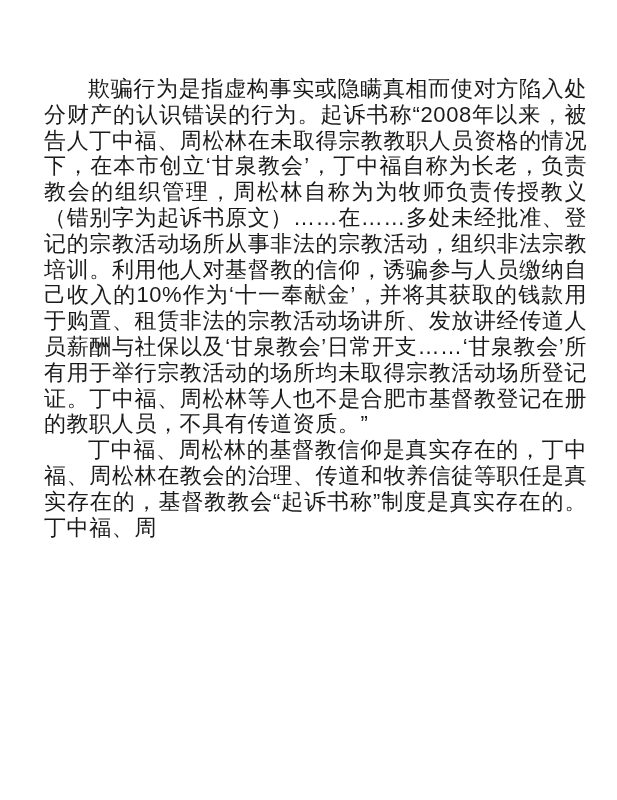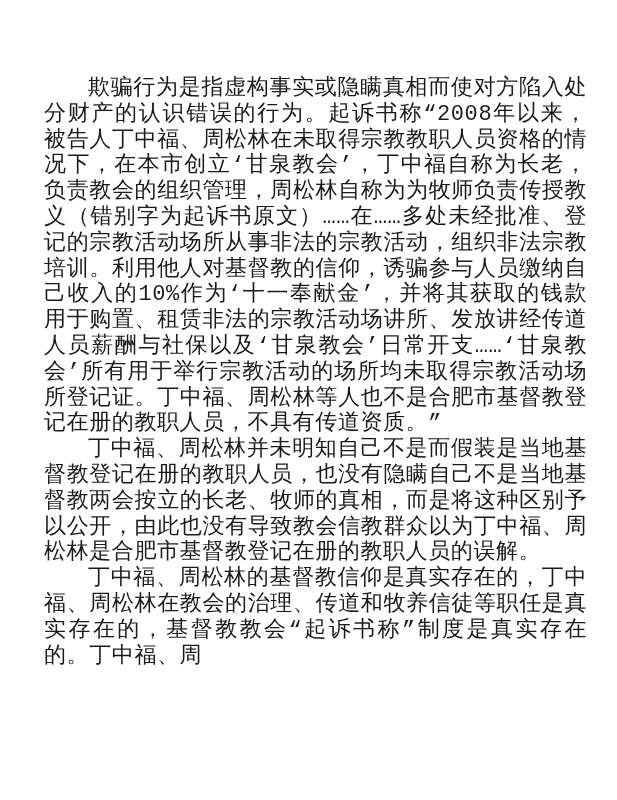--- a/index.html
+++ b/index.html
@@ -11,21 +11,20 @@
     height: 800px;
     background: #ffffff;
     font-family: "Liberation Sans", "DejaVu Sans", sans-serif;
   }
   .page {
     position: relative;
     width: 617px;
     height: 764px;
     background: #ffffff;
     overflow: hidden;
-    font-family: Liberation Mono, monospace;
   }
   .article {
     position: absolute;
     left: 44px;
     top: 76px;
     width: 543px;
     font-size: 22px;
     line-height: 25.8px;
     letter-spacing: 0.6px;
     color: #1a1a1a;
@@ -58,21 +57,20 @@
     display: block;
   }
 </style>
 </head>
 <body>
 
 <div class="page">
 
   <div class="article">
     <p>欺骗行为是指虚构事实或隐瞒真相而使对方陷入处分财产的认识错误的行为。起诉书称“2008年以来，被告人丁中福、周松林在未取得宗教教职人员资格的情况下，在本市创立‘甘泉教会’，丁中福自称为长老，负责教会的组织管理，周松林自称为为牧师负责传授教义（错别字为起诉书原文）……在……多处未经批准、登记的宗教活动场所从事非法的宗教活动，组织非法宗教培训。利用他人对基督教的信仰，诱骗参与人员缴纳自己收入的10%作为‘十一奉献金’，并将其获取的钱款用于购置、租赁非法的宗教活动场讲所、发放讲经传道人员薪酬与社保以及‘甘泉教会’日常开支……‘甘泉教会’所有用于举行宗教活动的场所均未取得宗教活动场所登记证。丁中福、周松林等人也不是合肥市基督教登记在册的教职人员，不具有传道资质。”</p>
-    <p>丁中福、周松林并未明知自己不是而假装是当地基督教登记在册的教职人员，也没有隐瞒自己不是当地基督教两会按立的长老、牧师的真相，而是将这种区别予以公开，由此也没有导致教会信教群众以为丁中福、周松林是合肥市基督教登记在册的教职人员的误解。</p>
     <p>丁中福、周松林的基督教信仰是真实存在的，丁中福、周松林在教会的治理、传道和牧养信徒等职任是真实存在的，基督教教会“起诉书称”制度是真实存在的。丁中福、周</p>
   </div>
 
   <div class="footer">
     <span class="wicon">
       <svg width="26" height="23" viewBox="0 0 25 22" xmlns="http://www.w3.org/2000/svg">
         <path fill="#b5b5b5" d="M9.6,0.8 C4.3,0.8 0.2,4.1 0.2,8.2 c0,2.3 1.3,4.3 3.3,5.6 l-0.9,2.9 3.2,-1.7 c1.1,0.4 2.4,0.6 3.8,0.6 c0.4,0 0.8,0 1.2,-0.1 c-0.3,-0.7 -0.4,-1.4 -0.4,-2.2 c0,-3.8 3.5,-6.9 7.8,-6.9 c0.2,0 0.4,0 0.6,0 C18.1,3.1 14.2,0.8 9.6,0.8 Z"></path>
         <circle fill="#ffffff" cx="6.4" cy="6.3" r="1.15"></circle>
         <circle fill="#ffffff" cx="12.6" cy="6.3" r="1.15"></circle>
         <path fill="#b5b5b5" stroke="#ffffff" stroke-width="1.2" d="M17.9,8.1 c-3.9,0 -7,2.6 -7,5.9 c0,3.2 3.1,5.9 7,5.9 c0.9,0 1.8,-0.2 2.6,-0.4 l2.5,1.4 -0.7,-2.3 c1.6,-1.1 2.6,-2.7 2.6,-4.6 C24.9,10.7 21.8,8.1 17.9,8.1 Z"></path>

